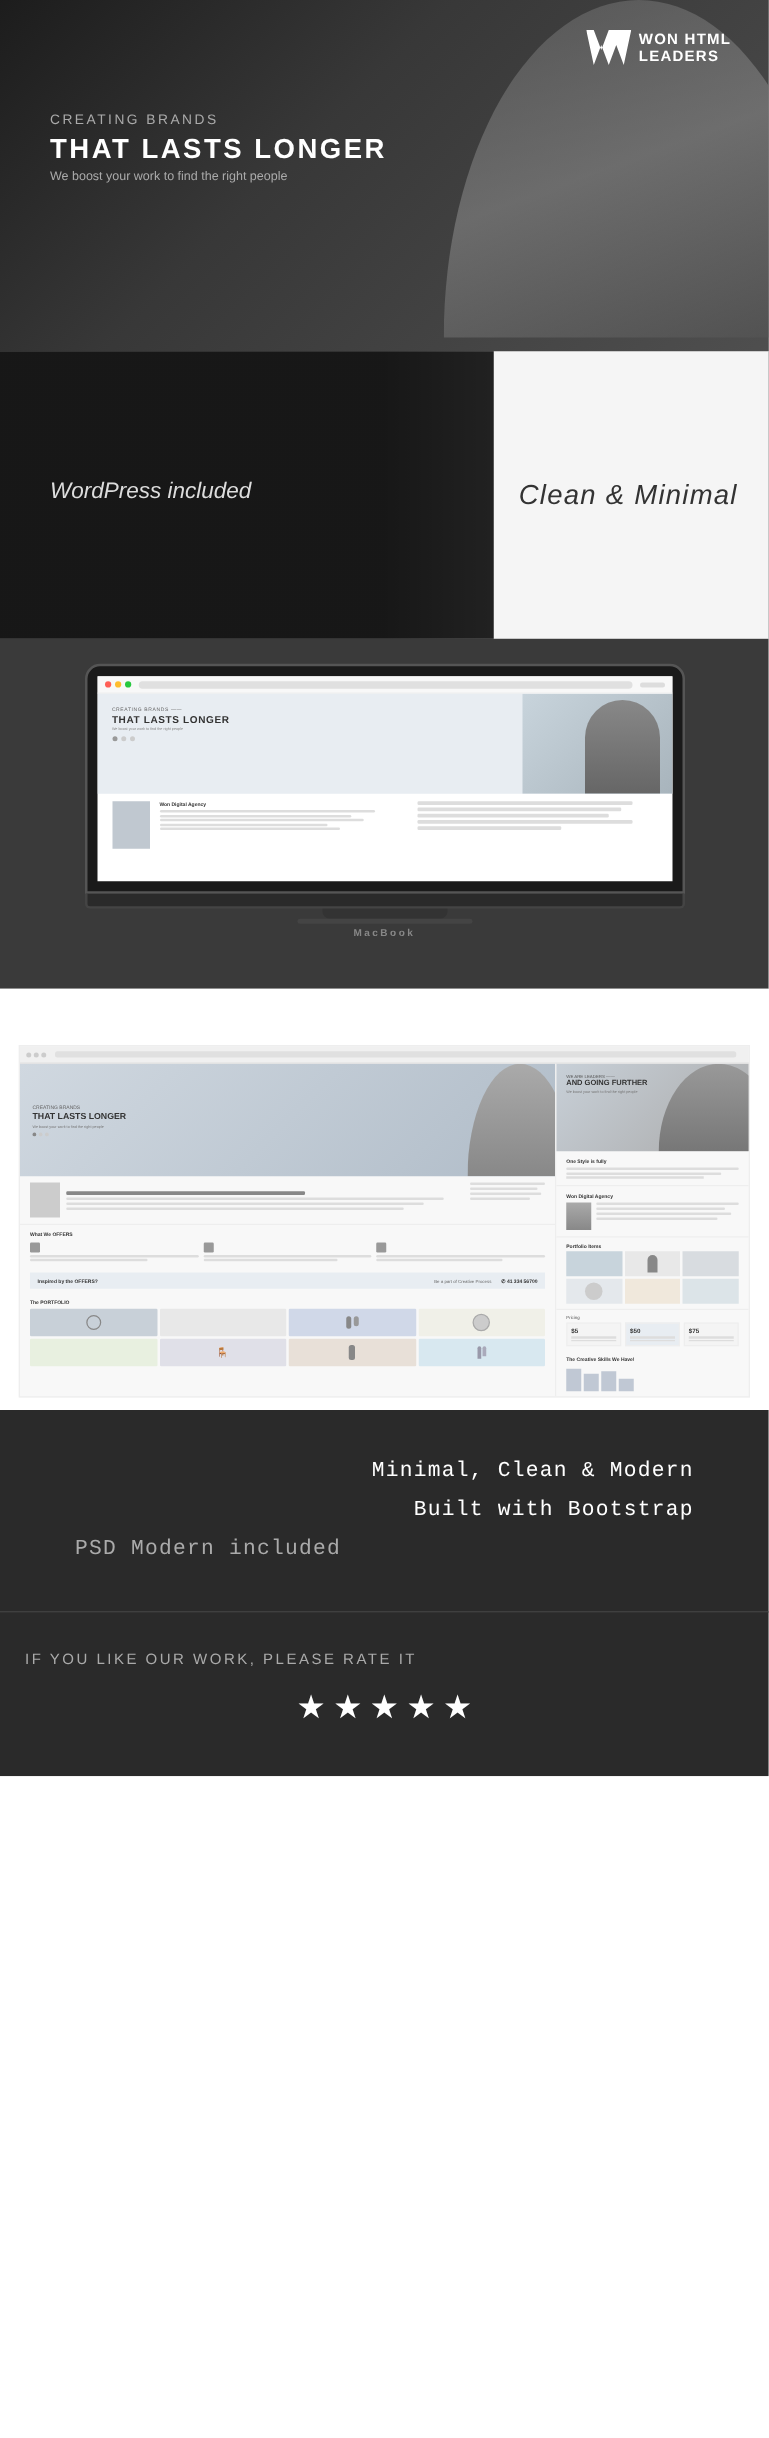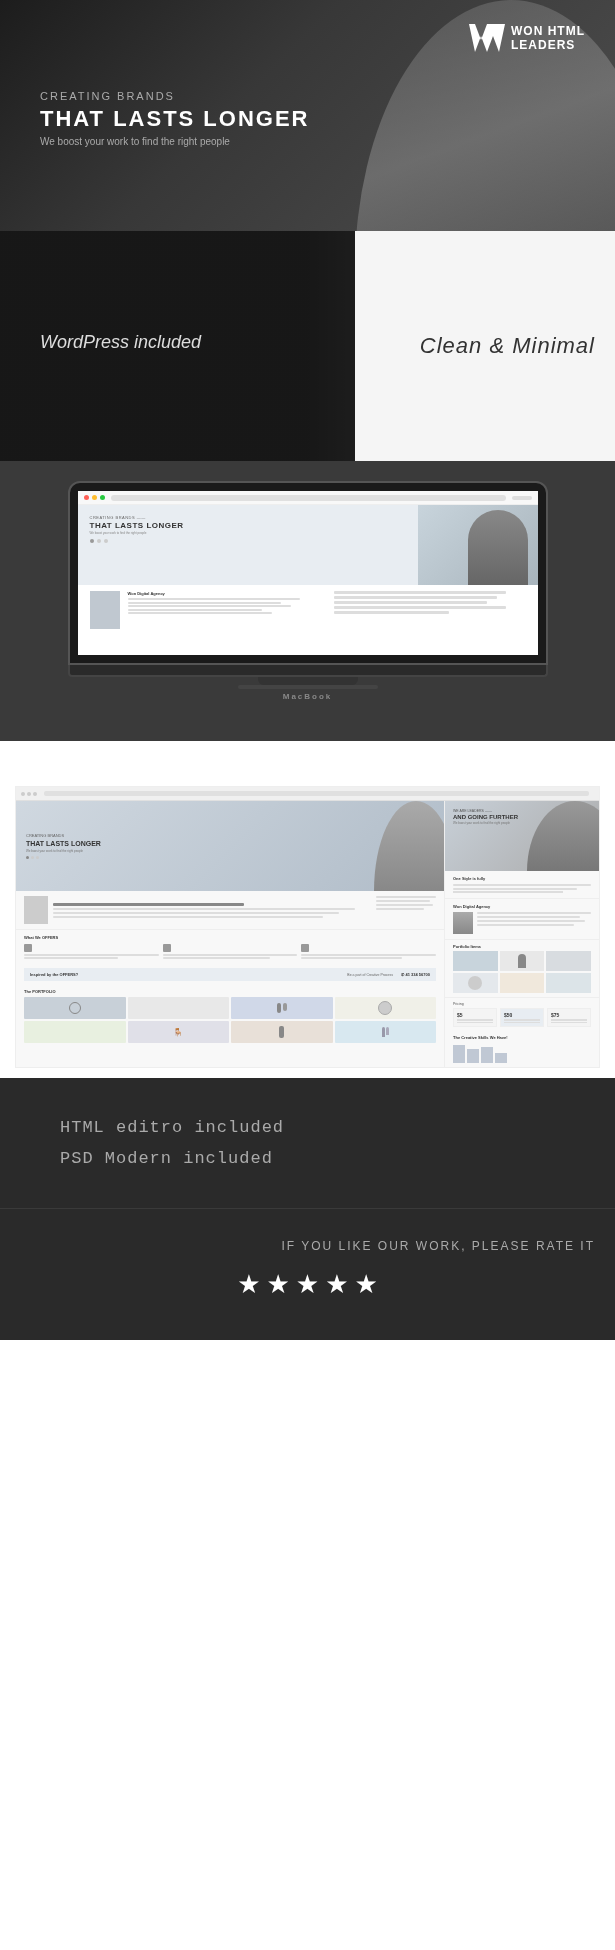--- a/index.html
+++ b/index.html
@@ -7,21 +7,21 @@
       width: 615px;
       font-family: Arial, sans-serif;
       background: #fff;
       overflow-x: hidden;
     }
 
     
     .hero-section {
       position: relative;
       width: 615px;
-      height: 231px;
+      height: 281px;
       background: #2a2a2a;
       overflow: hidden;
     }
     .hero-bg {
       position: absolute;
       inset: 0;
       background: linear-gradient(135deg, #1a1a1a 0%, #3a3a3a 40%, #555 100%);
       opacity: 0.85;
     }
     .hero-person {
@@ -60,25 +60,25 @@
       align-items: stretch;
     }
     .wanted-left {
       flex: 1;
       padding: 30px 40px;
       display: flex;
       flex-direction: column;
       justify-content: center;
     }
     .wanted-right {
-      width: 260px;
+      width: 220px;
       background: #f5f5f5;
       display: flex;
       align-items: center;
-      justify-content: flex-end;
+      justify-content: flex-start;
       padding: 20px;
     }
     .wanted-text {
       color: #fff;
       margin-bottom: 8px;
     }
     .wanted-text .w1 {
       font-size: 20px;
       font-weight: bold;
     }
@@ -493,21 +493,21 @@
       padding: 40px 60px;
       display: flex;
       flex-direction: column;
       gap: 12px;
     }
 
     
     .rating-section {
       background: #2a2a2a;
       padding: 30px 20px 40px;
-      text-align: right;
+      text-align: left;
       border-top: 1px solid #3a3a3a;
     }
     .rating-cta {
       color: #aaa;
       font-size: 12px;
       letter-spacing: 2px;
       text-transform: uppercase;
       margin-bottom: 16px;
     }
     .stars-row {
@@ -787,21 +787,22 @@
             <div style="width:12px;height:16px;background:#c0c8d4;"></div>
             <div style="width:12px;height:10px;background:#c0c8d4;"></div>
           </div>
         </div>
       </div>
     </div>
   </div>
 </div>
 
 <div class="features-section">
-  <div style="color:#aaa;font-size:17px;letter-spacing:1px;font-family:'Courier New',monospace;text-align:left;">HTML editro included</div>
+  <div style="color:#fff;font-size:17px;letter-spacing:1px;font-family:'Courier New',monospace;text-align:right;">Minimal, Clean &amp; Modern</div>
+  <div style="color:#fff;font-size:17px;letter-spacing:1px;font-family:'Courier New',monospace;text-align:right;">Built with Bootstrap</div>
   <div style="color:#aaa;font-size:17px;letter-spacing:1px;font-family:'Courier New',monospace;text-align:left;">PSD Modern included</div>
 </div>
 
 <div class="rating-section">
   <div class="rating-cta">IF YOU LIKE OUR WORK, PLEASE RATE IT</div>
   <div class="stars-row">
     <span class="star">★</span>
     <span class="star">★</span>
     <span class="star">★</span>
     <span class="star">★</span>

